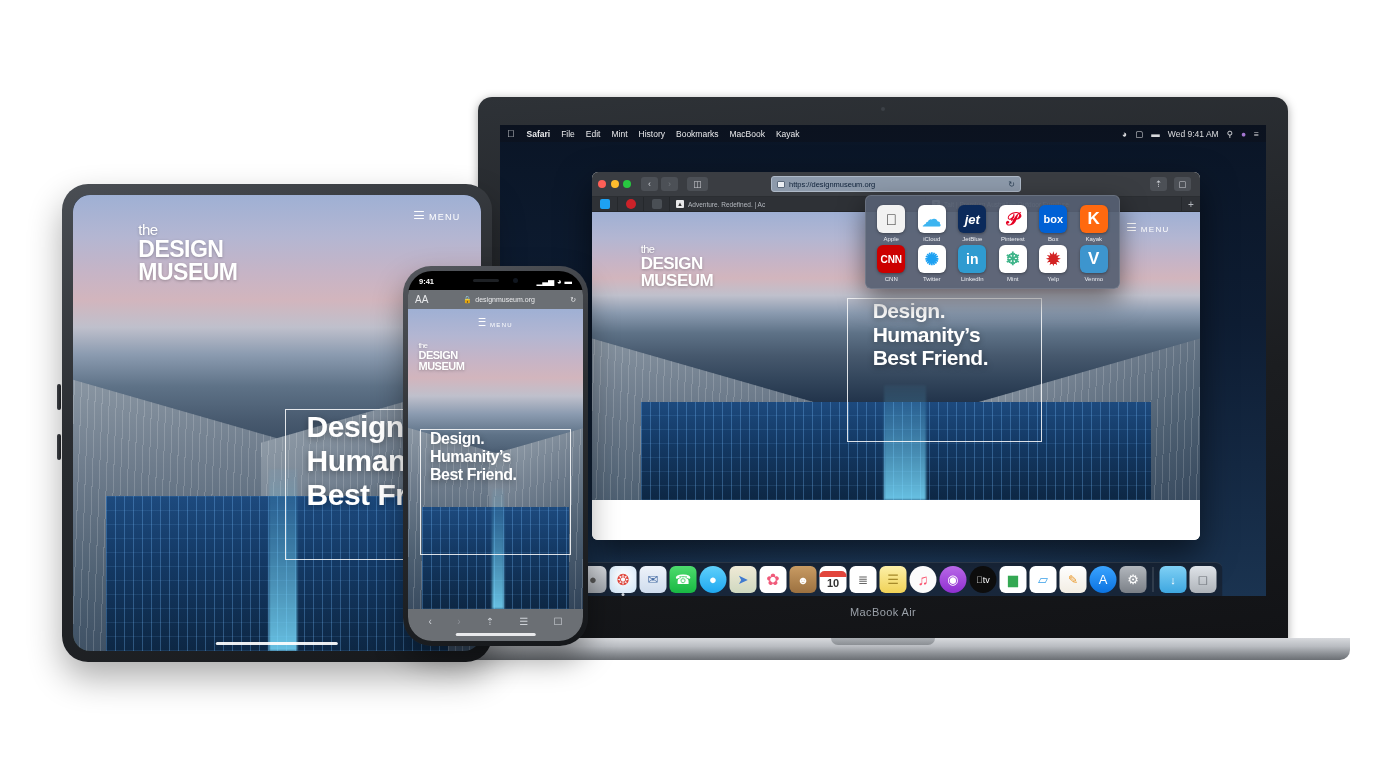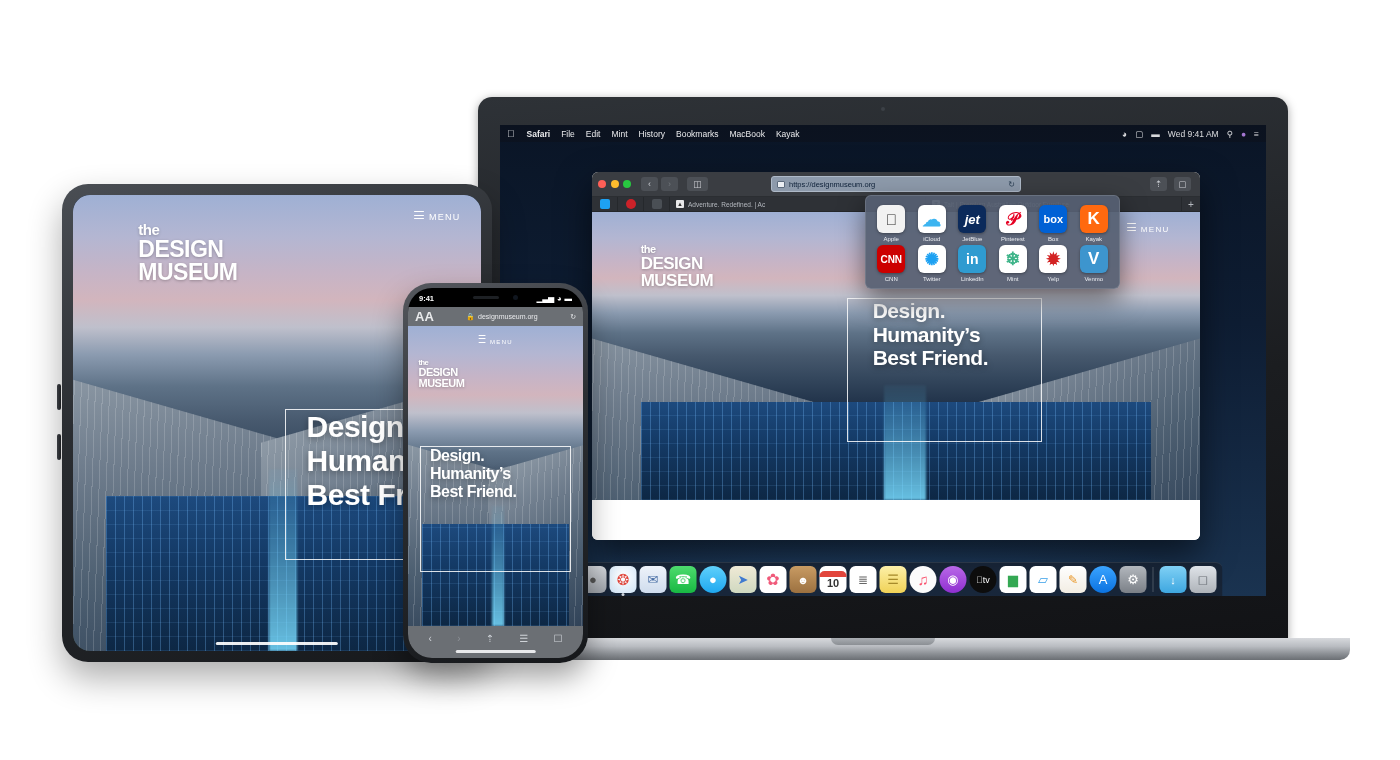--- a/index.html
+++ b/index.html
@@ -66,21 +66,21 @@
     color: #fff; letter-spacing: 1.3px; font-weight: 500;
   }
   .site .menu .burger { display: inline-block; }
   .site .menu .burger i {
     display: block; background: #fff; height: 1px; margin: 2.5px 0; border-radius: 1px;
   }
   .site .logo {
     position: absolute; color: #fff; font-weight: 700; line-height: 1.02;
     letter-spacing: -0.5px; text-shadow: 0 1px 3px rgba(0,0,0,.25);
   }
-  .site .logo .the { font-weight: 700; display: block; }
+  .site .logo .the { font-weight: 400; display: block; }
   .site .headline {
     position: absolute; border: 1px solid rgba(255,255,255,.85);
     color: #fff; font-weight: 700; line-height: 1.12; letter-spacing: -0.5px;
     display: flex; 
     text-shadow: 0 2px 6px rgba(0,0,0,.35);
   }
 
   
   .macbook { position: absolute; left: 478px; top: 97px; width: 810px; height: 545px; }
   .mb-lid {
@@ -215,21 +215,21 @@
   .ipad-edge { position: absolute; inset: -3px; border-radius: 29px;
                background: linear-gradient(160deg,#e3e5e8,#aeb2b7 45%,#76797e); z-index: -1; }
   .ipad-screen { position: absolute; inset: 11px; border-radius: 17px; overflow: hidden;
                  background: #0b1a2c; }
   .ipad-btn { position: absolute; left: -5px; width: 4px; border-radius: 2px;
               background: linear-gradient(90deg,#3a3d42,#1d1f22); }
   .home-ind { position: absolute; left: 50%; transform: translateX(-50%); bottom: 6px;
               width: 30%; height: 3px; border-radius: 2px; background: rgba(255,255,255,.92); }
 
   
-  .iphone { position: absolute; left: 403px; top: 283px; width: 185px; height: 380px; z-index: 5; }
+  .iphone { position: absolute; left: 403px; top: 266px; width: 185px; height: 380px; z-index: 5; }
   .ip-frame {
     position: absolute; inset: 0; border-radius: 28px;
     background: linear-gradient(160deg, #55585e 0%, #2c2f33 40%, #15171a 100%);
     padding: 5px; box-shadow: 0 14px 30px rgba(0,0,0,.38);
   }
   .ip-screen { position: absolute; inset: 5px; border-radius: 24px; overflow: hidden; background: #000; }
   .ip-notch {
     position: absolute; left: 50%; transform: translateX(-50%); top: 0;
     width: 84px; height: 18px; background: #000;
     border-radius: 0 0 12px 12px; z-index: 6;
@@ -241,21 +241,21 @@
     position: absolute; left: 0; right: 0; top: 0; height: 19px; z-index: 5;
     display: flex; align-items: center; justify-content: space-between;
     padding: 2px 11px 0; color: #fff; font-size: 7.5px; font-weight: 600;
   }
   .ip-status .sright { display: flex; align-items: center; gap: 3px; }
   .ip-addr {
     position: absolute; left: 0; right: 0; top: 19px; height: 19px; z-index: 5;
     background: #6b6f74; display: flex; align-items: center; padding: 0 7px;
     color: #e9eaec; font-size: 7px;
   }
-  .ip-addr .aa { font-size: 13px; font-weight: 700; }
+  .ip-addr .aa { font-size: 10px; font-weight: 400; }
   .ip-addr .host { flex: 1; text-align: center; display: flex; align-items: center;
                    justify-content: center; gap: 3px; }
   .ip-site { position: absolute; left: 0; right: 0; top: 38px; bottom: 32px; overflow: hidden; }
   .ip-bottom {
     position: absolute; left: 0; right: 0; bottom: 0; height: 32px; z-index: 5;
     background: #6b6f74; display: flex; align-items: center; justify-content: space-around;
     padding: 0 8px 8px; color: #cfd3d8; font-size: 10px;
   }
   .ip-bottom .dimbtn { color: #8d9197; }
   .ip-home { position: absolute; left: 50%; transform: translateX(-50%); bottom: 5px;
@@ -451,20 +451,21 @@
           <span class="dicon" style="background:#fff;color:#3aa0e8;font-size:13px;">▱</span>
           <span class="dicon" style="background:linear-gradient(180deg,#fff,#f2ede3);color:#e8921e;font-size:12px;">✎</span>
           <span class="dicon" style="background:linear-gradient(180deg,#3aa4ff,#0b72e0);border-radius:50%;font-size:13px;">A</span>
           <span class="dicon" style="background:linear-gradient(180deg,#b2b7bd,#7b8087);">⚙</span>
           <span class="sep"></span>
           <span class="dicon" style="background:linear-gradient(180deg,#7fd0f5,#3ea7e0);font-size:11px;">↓</span>
           <span class="dicon" style="background:linear-gradient(180deg,#dfe3e8,#aeb3b9);color:#6b7077;font-size:13px;">◻</span>
         </div>
       </div>
 
+      <div class="mb-label">MacBook Air</div>
     </div>
     <div class="mb-base">
       <div class="mb-notch"></div>
     </div>
   </div>
 
   <div class="ipad">
     <div class="ipad-edge"></div>
     <div class="ipad-frame">
       <span class="ipad-btn" style="top:200px;height:26px;"></span>

